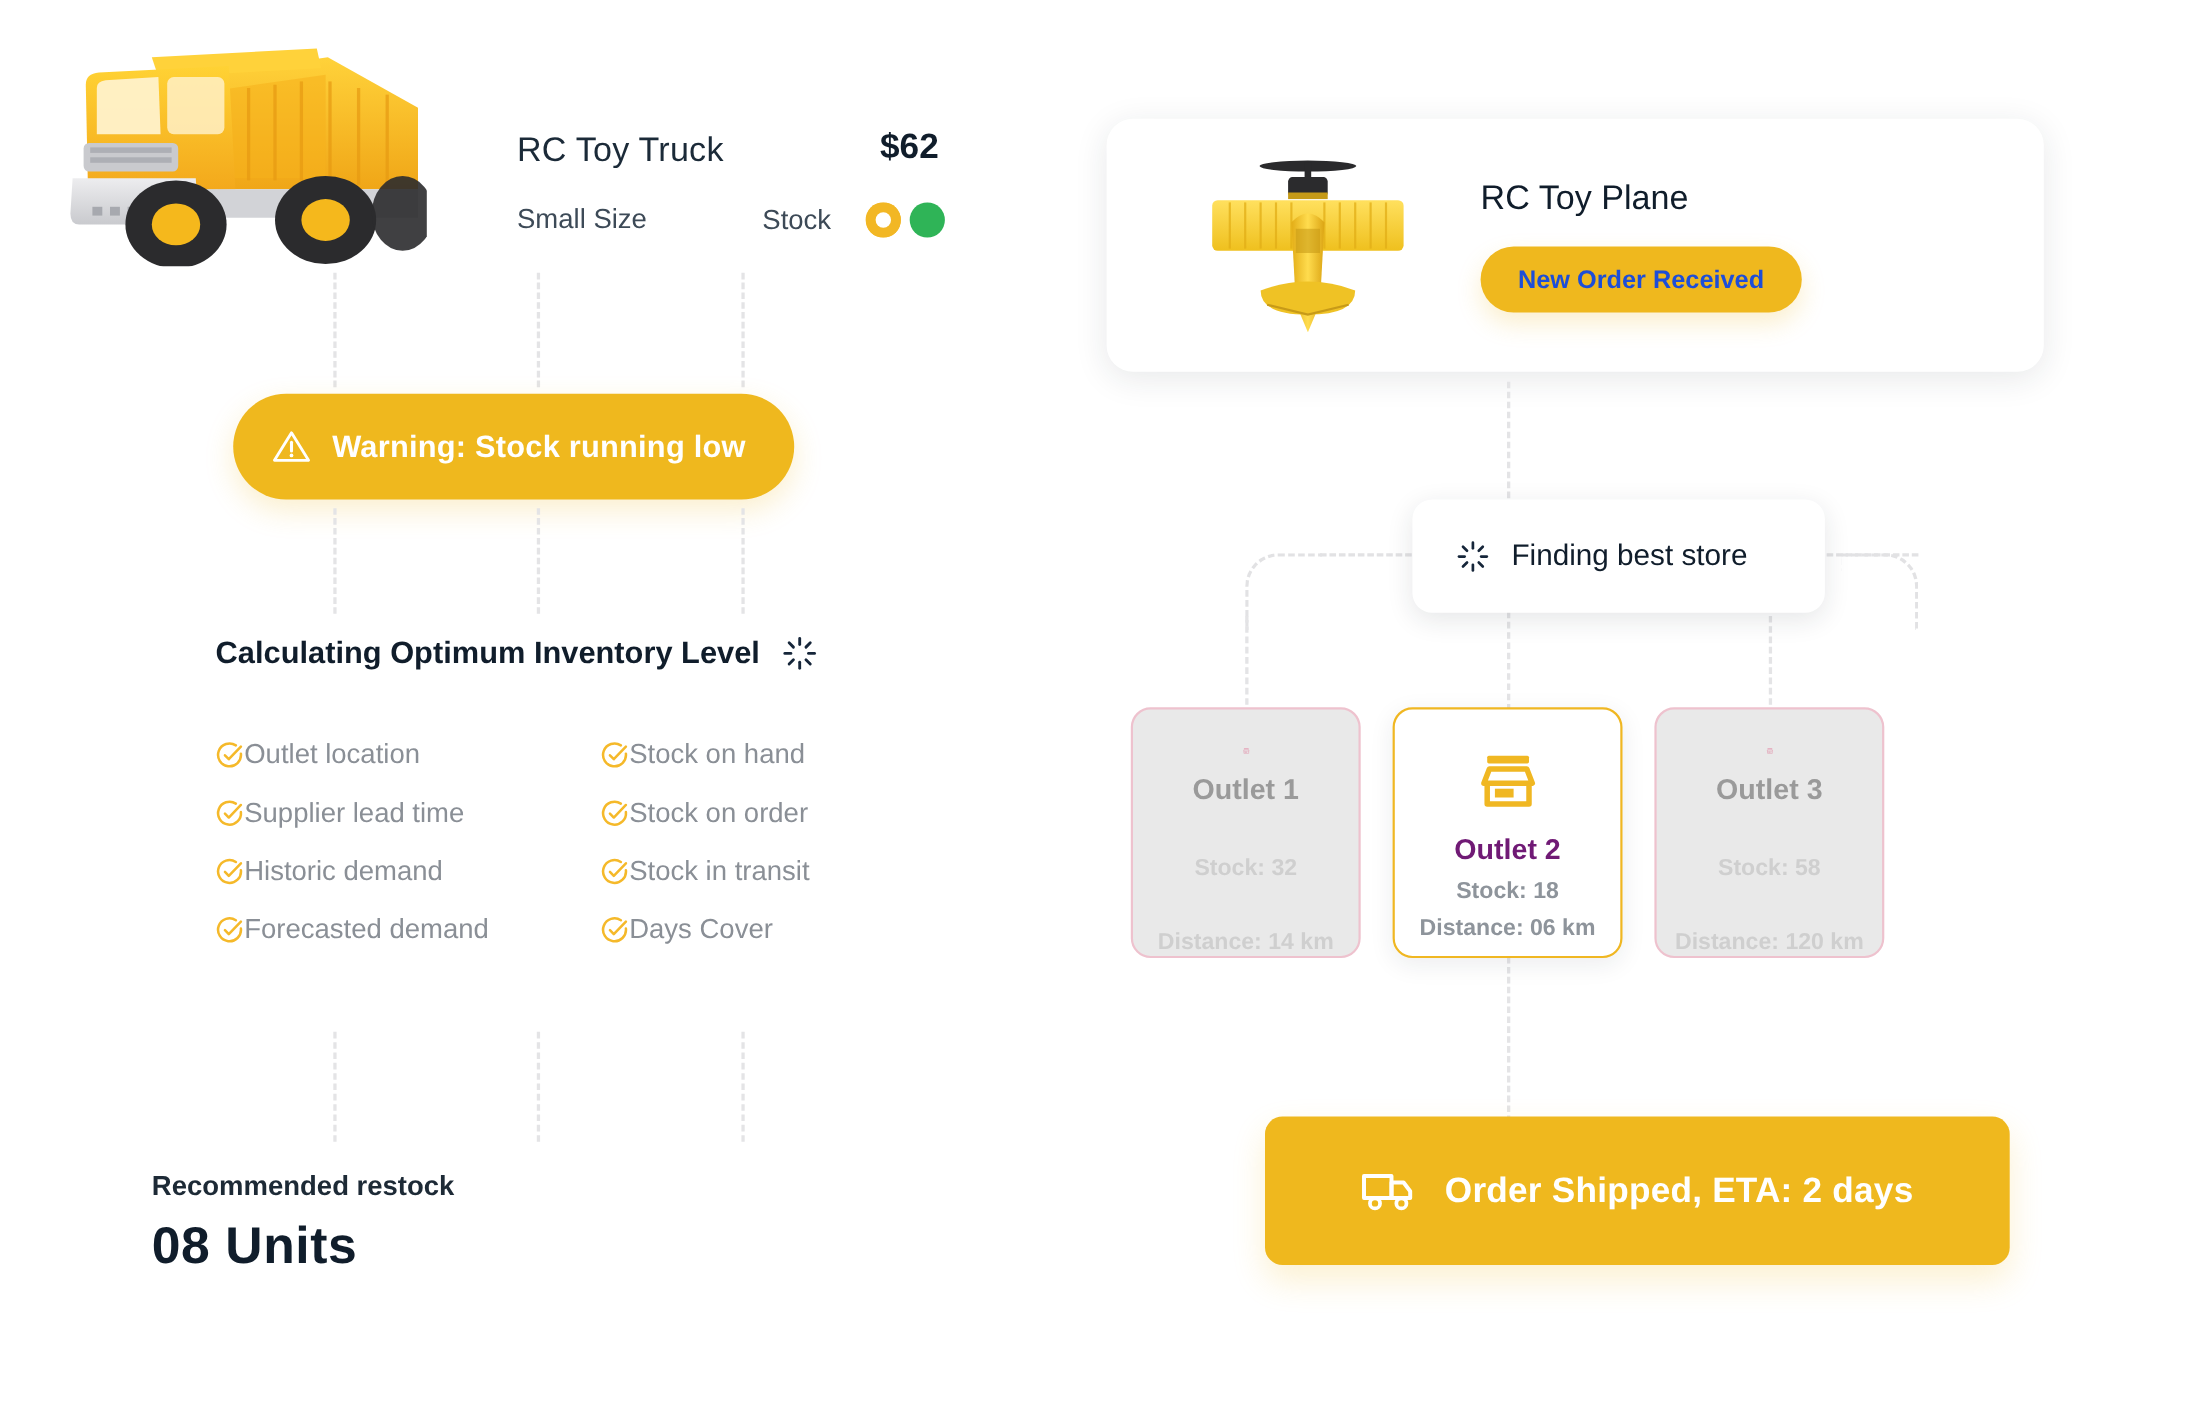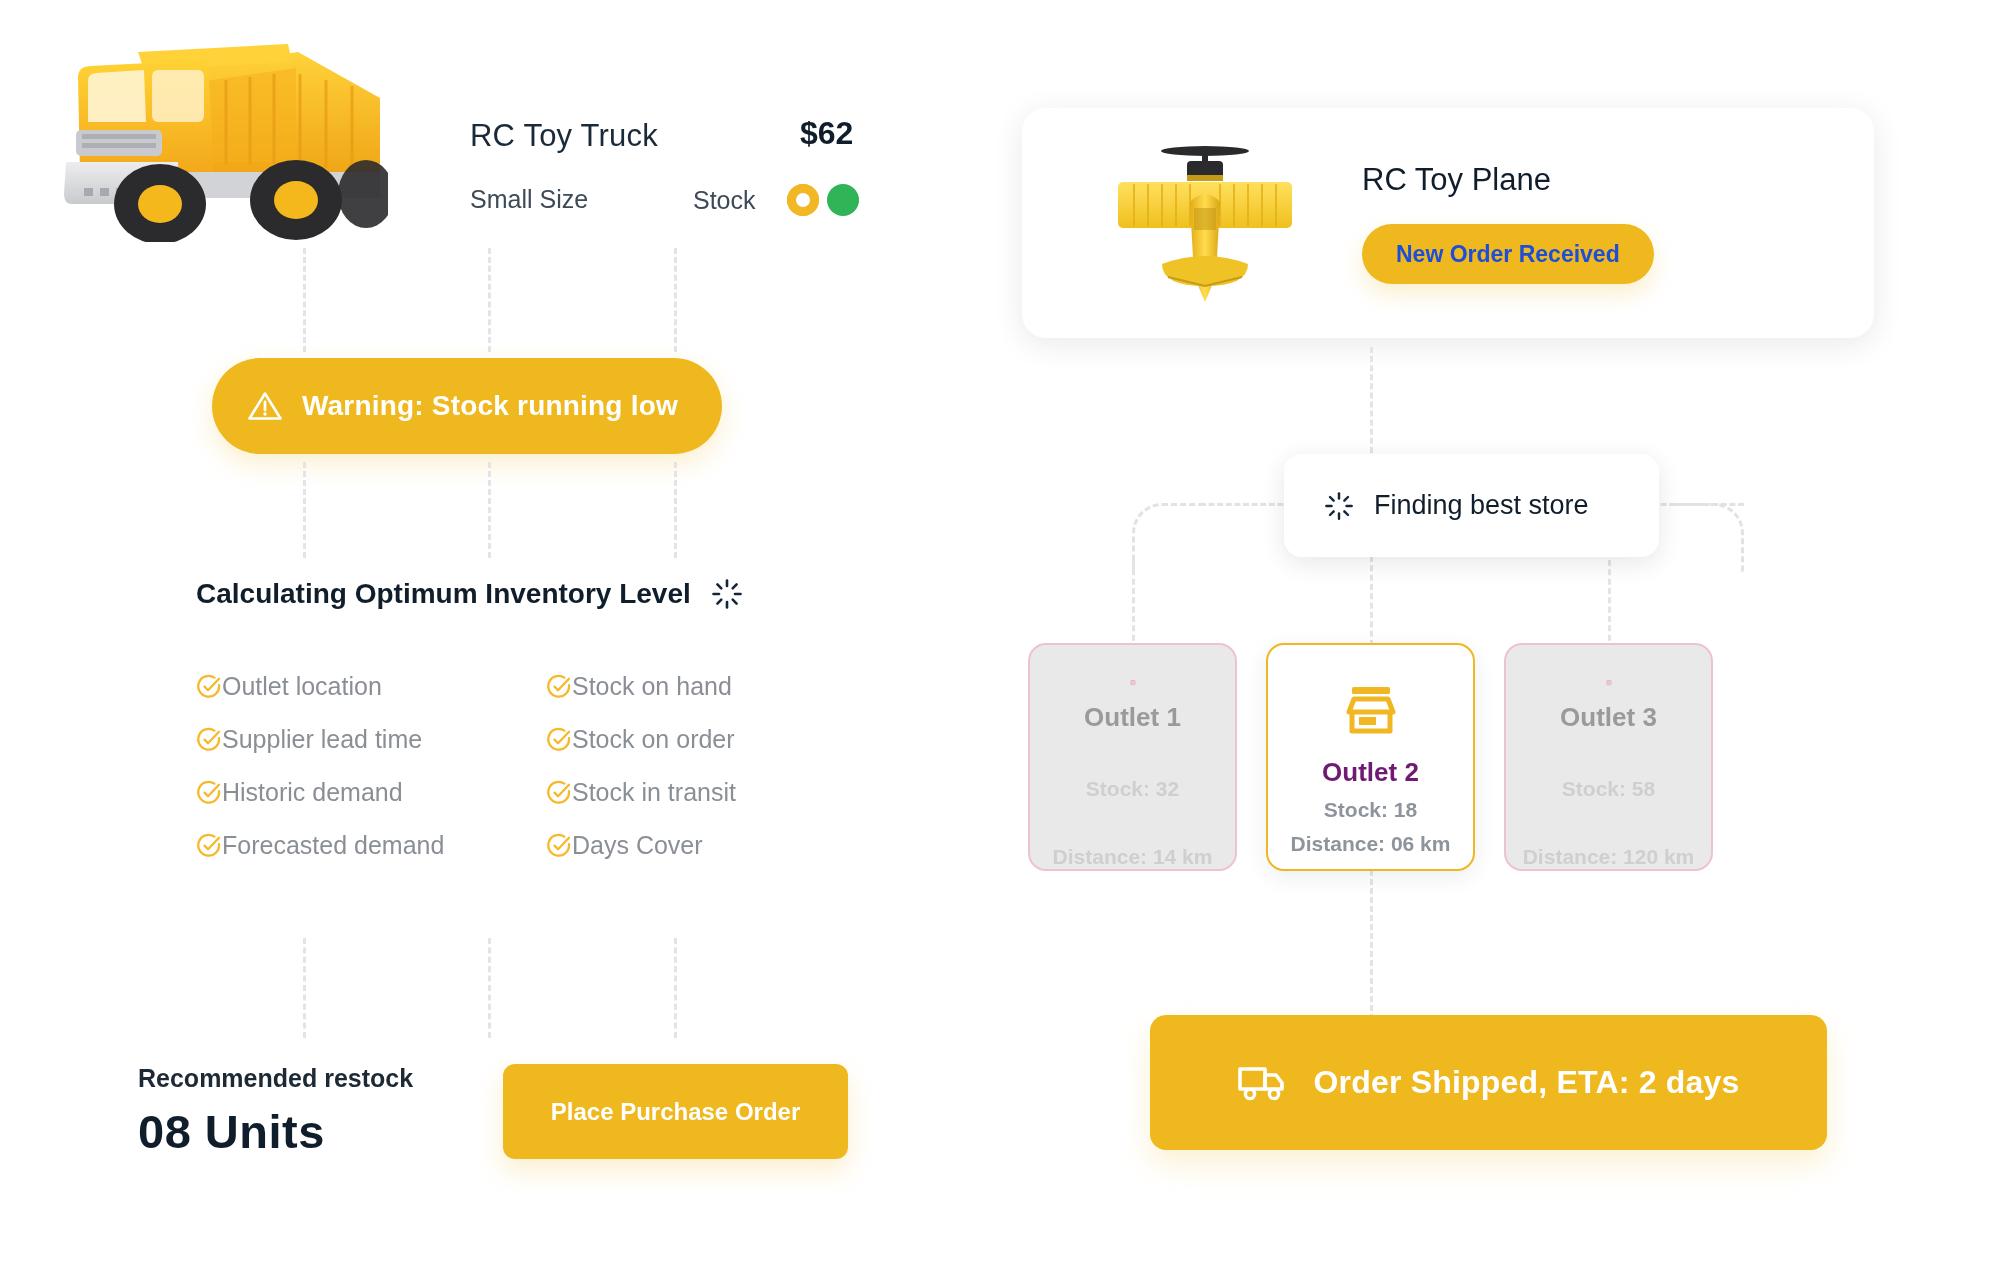--- a/index.html
+++ b/index.html
@@ -111,21 +111,21 @@
     color: #fff; font-size: 24px; font-weight: 700;
     font-family: "Liberation Sans", sans-serif;
     box-shadow: 0 12px 26px rgba(239,184,30,.22);
     cursor: pointer;
   }
 
   
   .right { position: absolute; left: 1000px; top: 0; width: 1000px; height: 1283px; }
 
   .plane-card {
-    position: absolute; left: 22px; top: 108px;
+    position: absolute; left: 6px; top: 108px;
     width: 852px; height: 230px;
     background: #fff; border-radius: 24px;
     box-shadow: 0 6px 30px rgba(25,35,50,.10);
     display: flex; align-items: center;
   }
   .plane-img { width: 230px; height: 175px; margin-left: 68px; flex: none; }
   .plane-info { margin-left: 42px; }
   .plane-title { font-size: 31px; color:#101d2b; font-weight: 400; }
   .order-pill {
     margin-top: 26px;
@@ -341,21 +341,20 @@
         <span>Days Cover</span>
       </div>
     </div>
 
     <div class="vdash" style="left:303px; top:938px; height:100px;"></div>
     <div class="vdash" style="left:488px; top:938px; height:100px;"></div>
     <div class="vdash" style="left:674px; top:938px; height:100px;"></div>
 
     <div class="rec-label">Recommended restock</div>
     <div class="rec-value">08 Units</div>
-    <button class="po-btn">Place Purchase Order</button>
   </div>
 
   <div class="right">
 
     <div class="plane-card">
       <svg class="plane-img" viewBox="0 0 230 175">
         <defs>
           <linearGradient id="wingG" x1="0" y1="0" x2="0" y2="1">
             <stop offset="0" stop-color="#FFE05E"></stop>
               <stop offset="1" stop-color="#EFC01E"></stop>

